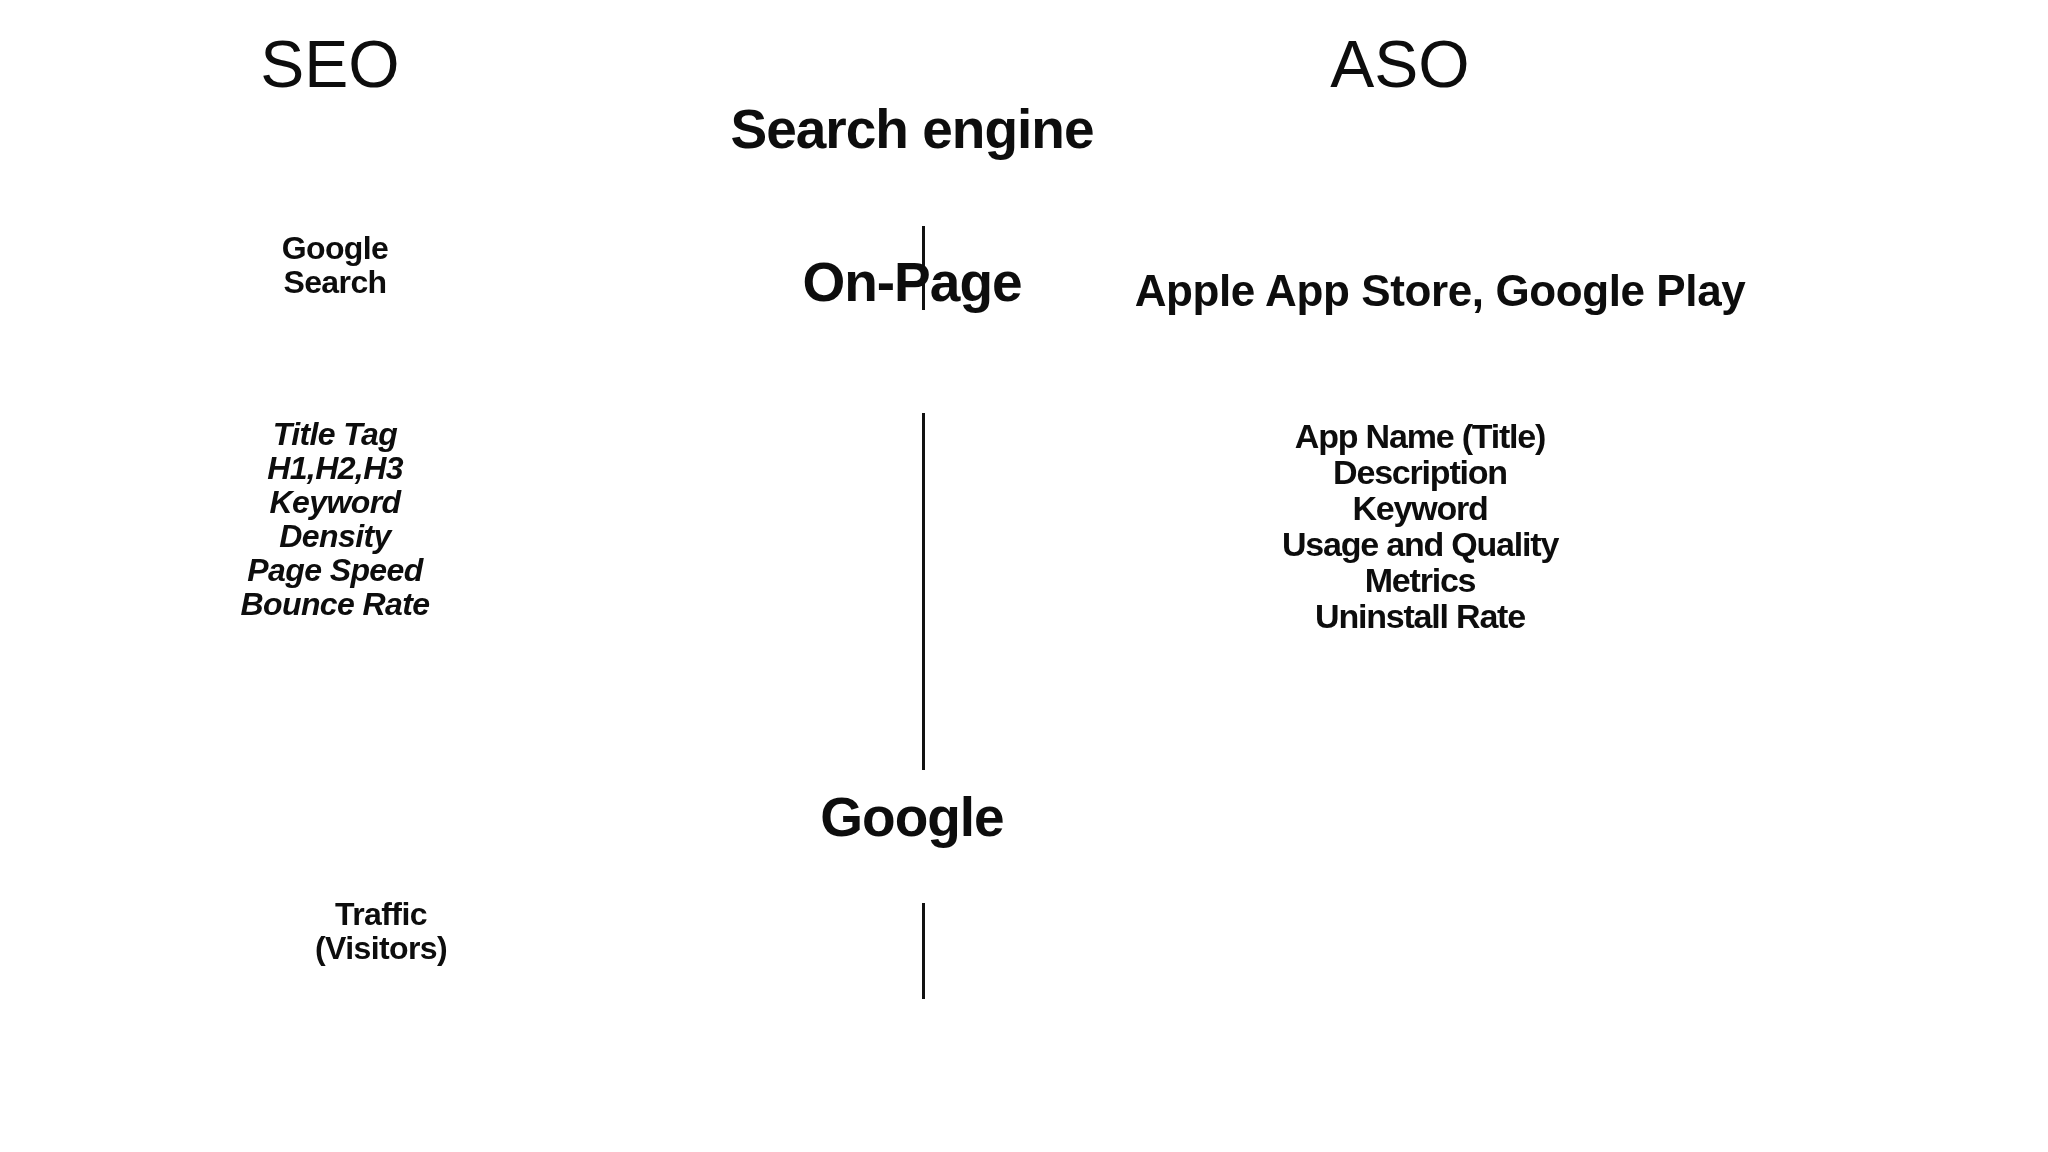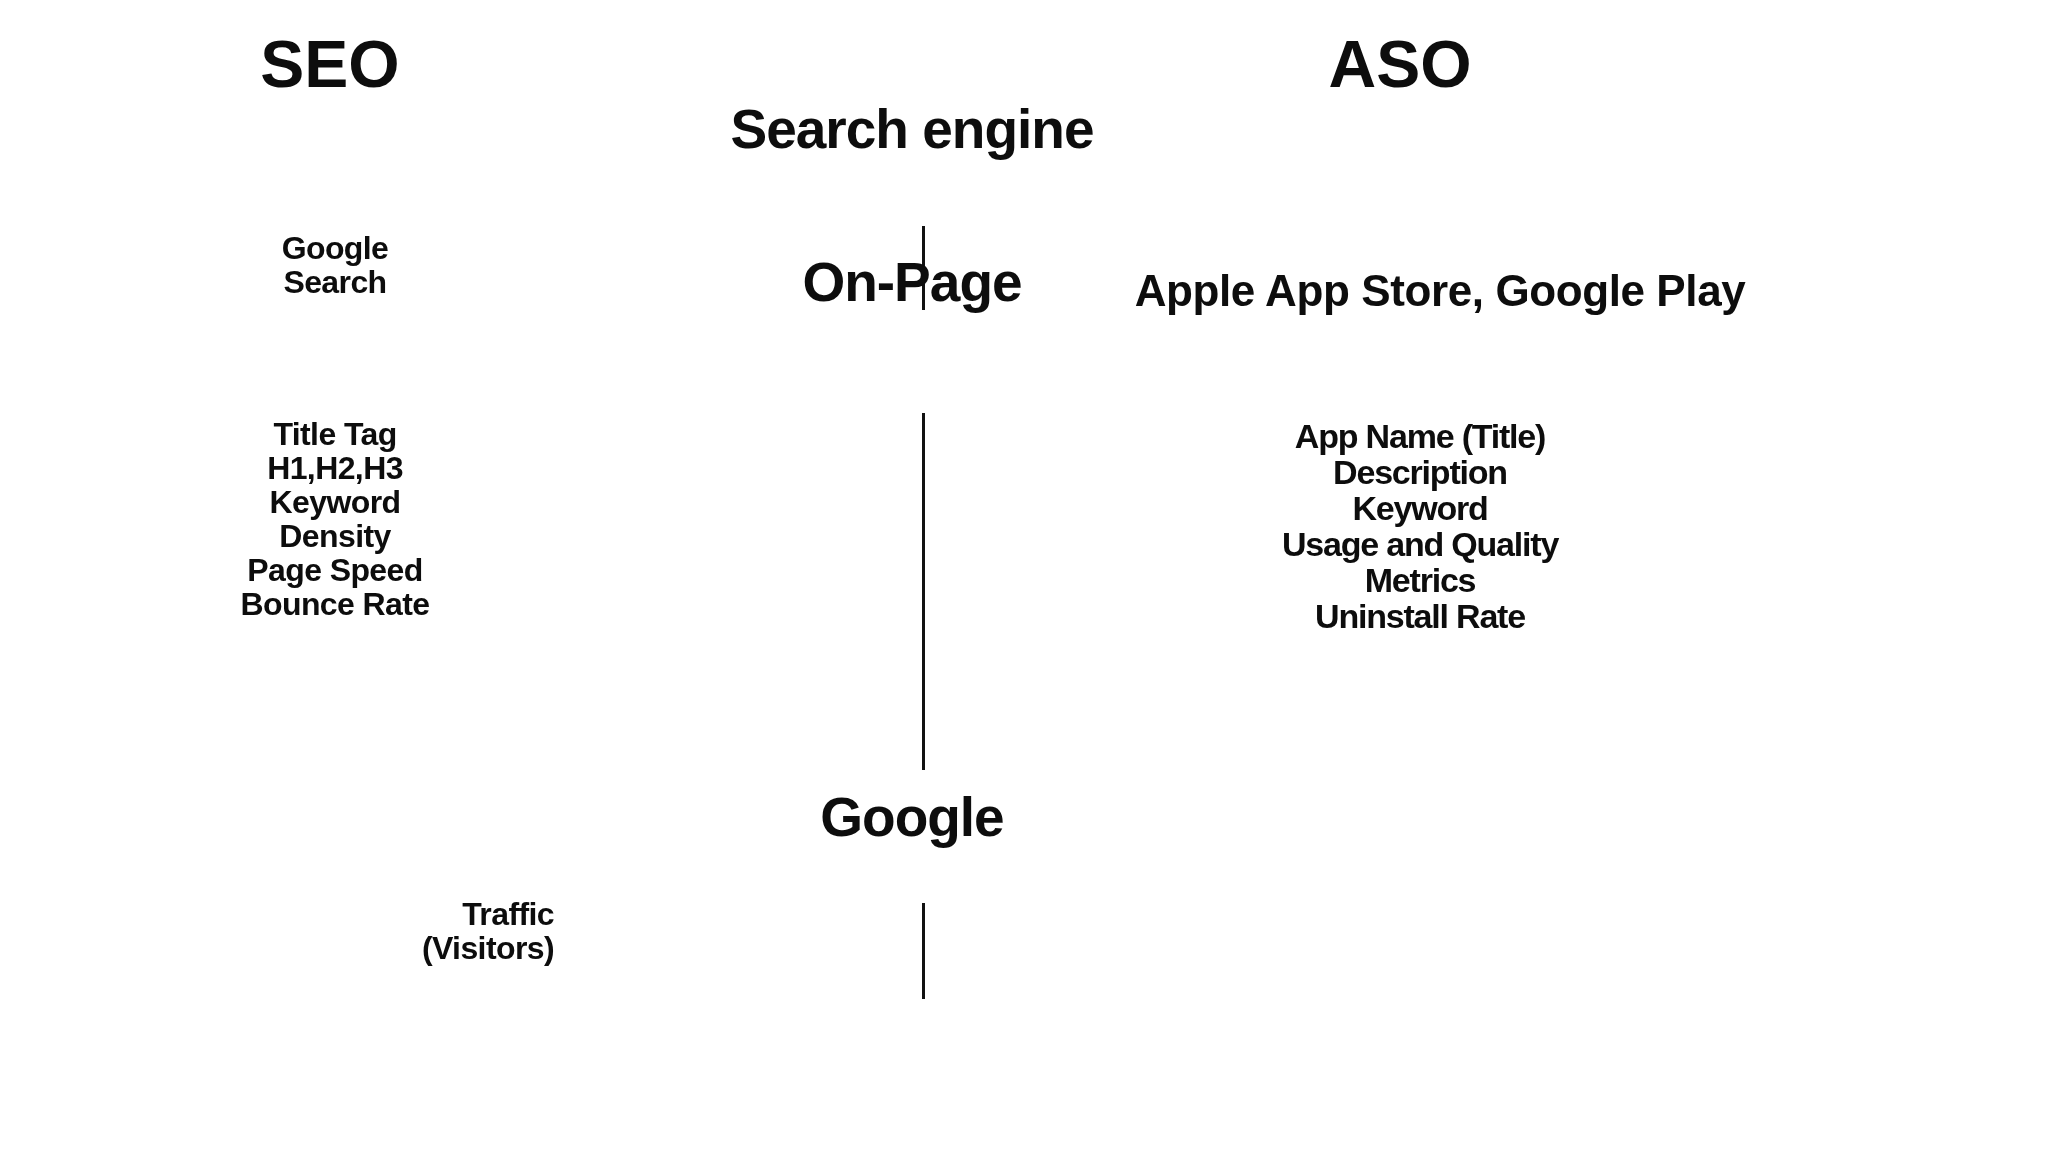--- a/index.html
+++ b/index.html
@@ -24,21 +24,21 @@
     text-align: center;
     font-weight: 700;
     line-height: 1.06;
     white-space: pre-line;
     letter-spacing: -0.5px;
   }
 
   
   .col-head {
     font-size: 66px;
-    font-weight: 700;
+    font-weight: 400;
     letter-spacing: 0px;
   }
 
   
   .section-label {
     font-size: 55px;
     font-weight: 700;
     letter-spacing: -1px;
   }
 
@@ -80,35 +80,35 @@
 
   <div class="tblock entry" style="left:190px; top:232px; width:290px;">Google
 Search</div>
 
   <div class="tblock entry small" style="left:1110px; top:238px; width:660px;margin-top:30px;">Apple App Store, Google Play</div>
 
   <div class="tblock section-label" style="left:662px; top:253px; width:500px;">On-Page</div>
 
   <div class="vline" style="left:922px; top:413px; height:357px;"></div>
 
-  <div class="tblock entry" style="left:155px; top:418px; width:360px;">Title Tag
+  <div class="tblock entry" style="left:155px; top:418px; width:360px;font-style:italic;">Title Tag
 H1,H2,H3
 Keyword
 Density
 Page Speed
 Bounce Rate</div>
 
   <div class="tblock entry condensed" style="left:1100px; top:418px; width:640px;">App Name (Title)
 Description
 Keyword
 Usage and Quality
 Metrics
 Uninstall Rate</div>
 
   <div class="tblock section-label" style="left:662px; top:788px; width:500px;">Google</div>
 
   <div class="vline" style="left:922px; top:903px; height:96px;"></div>
 
-  <div class="tblock entry" style="left:184px; top:898px; width:370px;text-align:right;">Traffic
+  <div class="tblock entry" style="left:196px; top:898px; width:370px;">Traffic
 (Visitors)</div>
 
 
 </div>
 
 </body></html>

